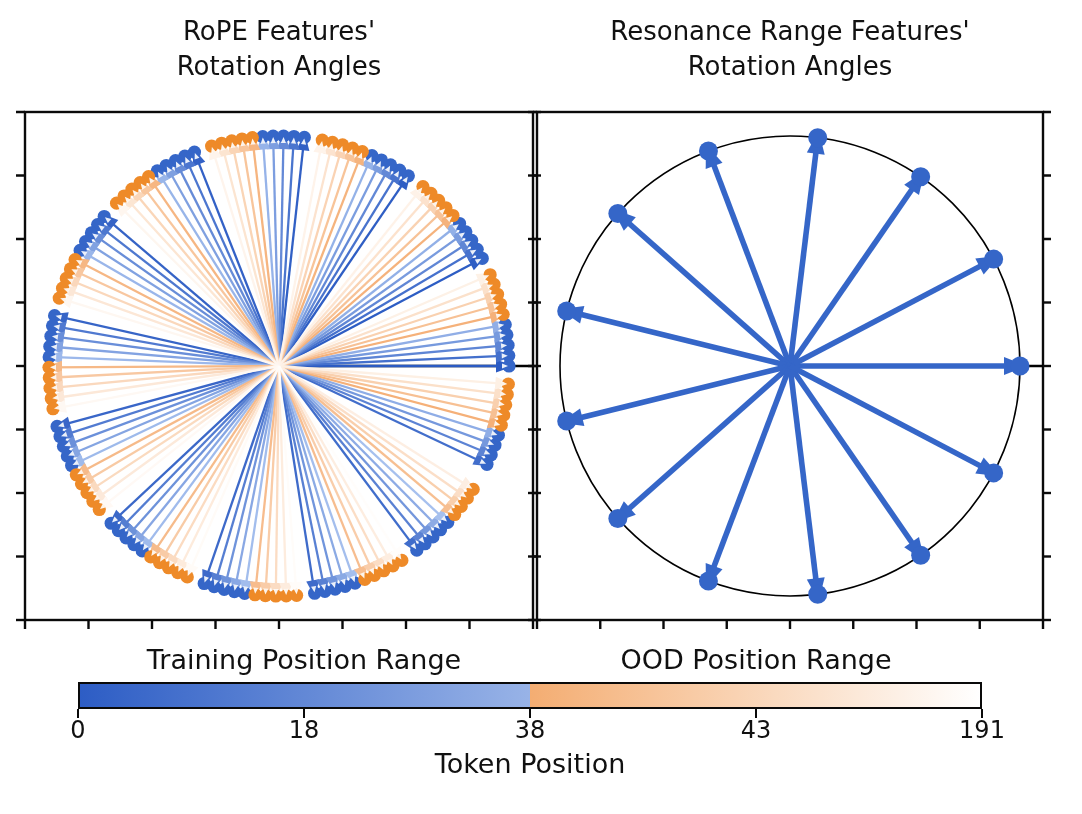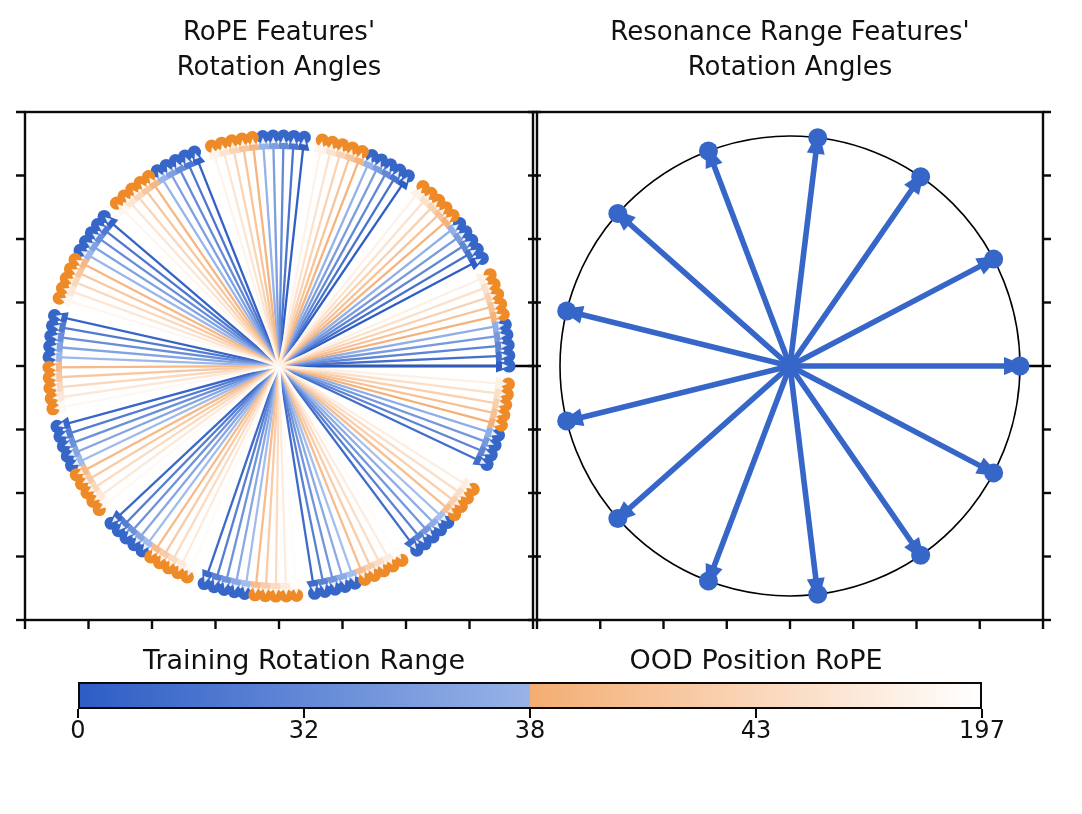--- a/index.html
+++ b/index.html
@@ -676,29 +676,30 @@
         <circle cx="293.7111749146788" cy="490.32452952945744" r="9.5" fill="#3566c8"></circle>
         <line x1="266" y1="262" x2="388.71630447772446" y2="439.7546303625602" stroke="#3566c8" stroke-width="5.6"></line>
         <polygon points="400.64705630194766,457.0363305366981 394.9864853310004,432.99557480226093 380.17359946745364,443.221933508738" fill="#3566c8"></polygon>
         <circle cx="396.6701390272066" cy="451.2757638119854" r="9.5" fill="#3566c8"></circle>
         <line x1="266" y1="262" x2="457.26254438230774" y2="362.37250179409585" stroke="#3566c8" stroke-width="5.6"></line>
         <polygon points="475.857513975032,372.1309394685219 459.67378247204033,353.4738540948877 451.30940732253237,369.41239946008005" fill="#3566c8"></polygon>
         <circle cx="469.6591907774573" cy="368.8781269103799" r="9.5" fill="#3566c8"></circle>
       </g>
     </svg>
 
-  <div class="cb-heading train">Training Rotation Range</div>
-  <div class="cb-heading ood">OOD Position RoPE</div>
+  <div class="cb-heading train">Training Position Range</div>
+  <div class="cb-heading ood">OOD Position Range</div>
 
   <div id="cb-bar" class="cb-bar" style="background: linear-gradient(to right, rgb(45, 93, 197) 0%, rgb(152, 179, 231) 50%, rgb(244, 173, 114) 50%, rgb(255, 255, 255) 100%);"></div>
 
   <div class="cbtl" style="left: 33px;">0</div>
-  <div class="cbtl" style="left: 259px;">32</div>
+  <div class="cbtl" style="left: 259px;">18</div>
   <div class="cbtl" style="left: 485px;">38</div>
   <div class="cbtl" style="left: 711px;">43</div>
-  <div class="cbtl" style="left: 937px;">197</div>
+  <div class="cbtl" style="left: 937px;">191</div>
 
+  <div class="cb-label">Token Position</div>
 <div class="cb-tickmark" style="left: 77px;"></div>
     <div class="cb-tickmark" style="left: 303px;"></div>
     <div class="cb-tickmark" style="left: 529px;"></div>
     <div class="cb-tickmark" style="left: 755px;"></div>
     <div class="cb-tickmark" style="left: 981px;"></div>
   </div>
 
 </body></html>

